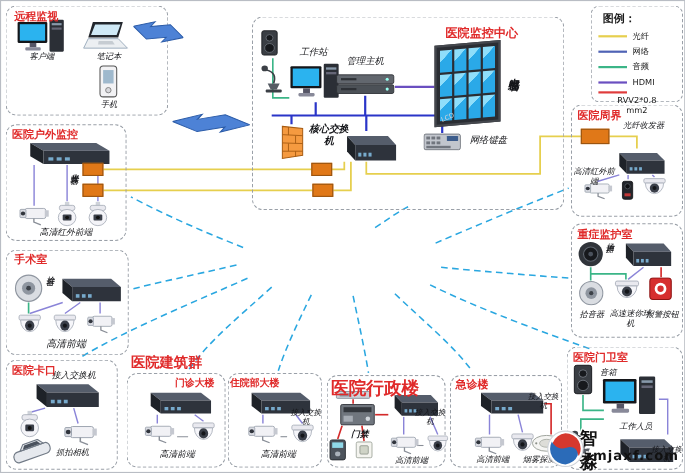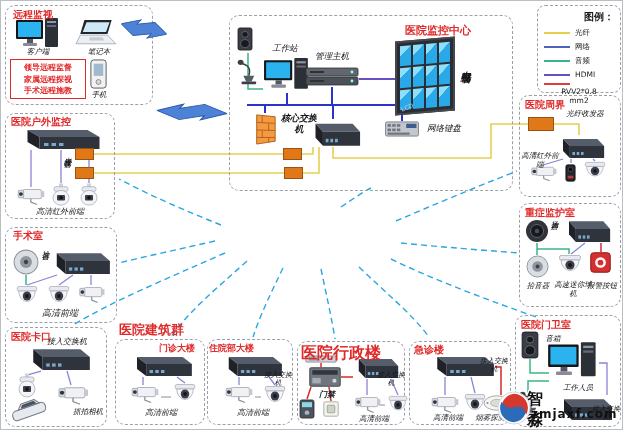--- a/index.html
+++ b/index.html
@@ -16,21 +16,21 @@
   .trx{position:absolute;z-index:3;background:#e07818;border:1px solid #9a5410;box-sizing:border-box;}
   .cloud{position:absolute;z-index:2;}
   .cloud .ctext{position:absolute;inset:0;display:flex;align-items:center;justify-content:center;
        color:#17355e;font-weight:bold;z-index:3;}
   .tvwall{position:absolute;z-index:3;background:#2a2d33;border:2px solid #44474d;
        display:grid;grid-template-columns:repeat(4,1fr);grid-template-rows:repeat(3,1fr);
        gap:2px;padding:3px;box-sizing:border-box;transform:skewY(-5deg);}
   .tvwall .cell{background:linear-gradient(135deg,#8fdefa 0%,#8fdefa 34%,#2aa9e8 35%);}
   .lcdtag{position:absolute;left:4px;bottom:2px;color:#cfd4da;font-size:6px;transform:rotate(-18deg);z-index:4;}
   .legend{position:absolute;z-index:3;border:1.6px dashed #9aa0a8;border-radius:8px;box-sizing:border-box;padding:4px 6px;}
-  .legend .lt{font-size:10px;font-weight:bold;margin:0 0 3px 4px;text-align:right;}
+  .legend .lt{font-size:10px;font-weight:bold;margin:0 0 3px 4px;}
   .lrow{display:flex;align-items:center;margin:4px 0;}
   .lline{width:26px;height:2px;margin-right:5px;flex:0 0 auto;}
   .lname{font-size:7.5px;}
   .lsub{font-size:7.5px;text-align:center;line-height:1.2;margin-top:-2px;}
   .notebox{position:absolute;z-index:3;border:1.2px solid #e02a2a;color:#e02a2a;
        font-size:8px;font-weight:bold;line-height:1.45;text-align:center;padding:2px 3px;box-sizing:border-box;background:#fff;}
   .logo{position:absolute;z-index:6;}
   .logo .lname1{font-size:16px;font-weight:bold;color:#111;text-shadow:1px 1px 0 #fff,-1px -1px 0 #fff;}
   .logo .lname2{font-size:12px;font-weight:bold;color:#111;letter-spacing:1px;}
 </style>
@@ -141,25 +141,20 @@
 <div class="lb" style="left:16px;top:46px;width:42px">客户端</div>
 <div class="dev" style="left:74px;top:18px;width:44px;height:28px">
       <svg viewBox="0 0 42 26" preserveAspectRatio="none">
         <polygon points="9,1 35,1 31,14 5,14" fill="#22262c"></polygon>
         <polygon points="11,3 33,3 29.6,12 7.4,12" fill="#cfe9f6"></polygon>
         <polygon points="5,15 31,15 39,23 1,23" fill="#eceff2" stroke="#99aabb" stroke-width="0.8"></polygon>
         <polygon points="14,17 26,17 28,20 13.5,20" fill="#c6ccd2"></polygon>
       </svg>
     </div>
 <div class="lb" style="left:78px;top:46px;width:40px">笔记本</div>
-<div class="notebox" style="left:9px;top:58px;width:76px;height:40px">
-  <div>领导远程监督</div>
-  <div>家属远程探视</div>
-  <div>手术远程施教</div>
-</div>
 <div class="dev" style="left:88px;top:58px;width:19px;height:30px">
       <svg viewBox="0 0 20 32" preserveAspectRatio="none">
         <rect x="2" y="1" width="16" height="30" rx="3" fill="#f2f2f4" stroke="#555" stroke-width="1"></rect>
         <rect x="5" y="5" width="10" height="13" fill="#9fb9cd"></rect>
         <circle cx="10" cy="24.5" r="2.6" fill="#d8d8dc" stroke="#777" stroke-width="0.8"></circle>
       </svg>
     </div>
 <div class="lb" style="left:88px;top:89px;width:20px">手机</div>
 
 <div class="dev" style="left:120px;top:16px;width:46px;height:24px;transform:rotate(22deg)">
@@ -494,21 +489,21 @@
     </div>
 <div class="dev" style="left:50px;top:384px;width:40px;height:22px">
       <svg viewBox="0 0 40 24" preserveAspectRatio="none">
         <rect x="13" y="3" width="21" height="11" rx="2" fill="#f1f1f5" stroke="#9aa2ad" stroke-width="0.9"></rect>
         <rect x="8" y="4" width="6" height="9" rx="1" fill="#d9dbe2" stroke="#9aa2ad" stroke-width="0.9"></rect>
         <circle cx="11" cy="8.5" r="2.2" fill="#30343c"></circle>
         <rect x="33" y="5" width="4" height="7" fill="#c5c8d0"></rect>
         <path d="M22,14 L22,18 L29,21" stroke="#8a8f98" stroke-width="1.4" fill="none"></path>
       </svg>
     </div>
-<div class="lb" style="left:66px;top:406px;width:42px">抓拍相机</div>
+<div class="lb" style="left:44px;top:406px;width:42px">抓拍相机</div>
 <div class="dev" style="left:8px;top:398px;width:40px;height:24px">
       <svg viewBox="0 0 40 22" preserveAspectRatio="none">
         <g transform="rotate(-18 20 11)">
           <rect x="3" y="7" width="34" height="9" rx="4" fill="#e6e9ee" stroke="#717a86" stroke-width="1"></rect>
           <path d="M10,7 L14,2.5 L28,2.5 L32,7 Z" fill="#e6e9ee" stroke="#717a86" stroke-width="1"></path>
           <path d="M15,3.5 L27,3.5 L29.5,6.5 L12.8,6.5 Z" fill="#4a525e"></path>
         </g>
       </svg>
     </div>
 

